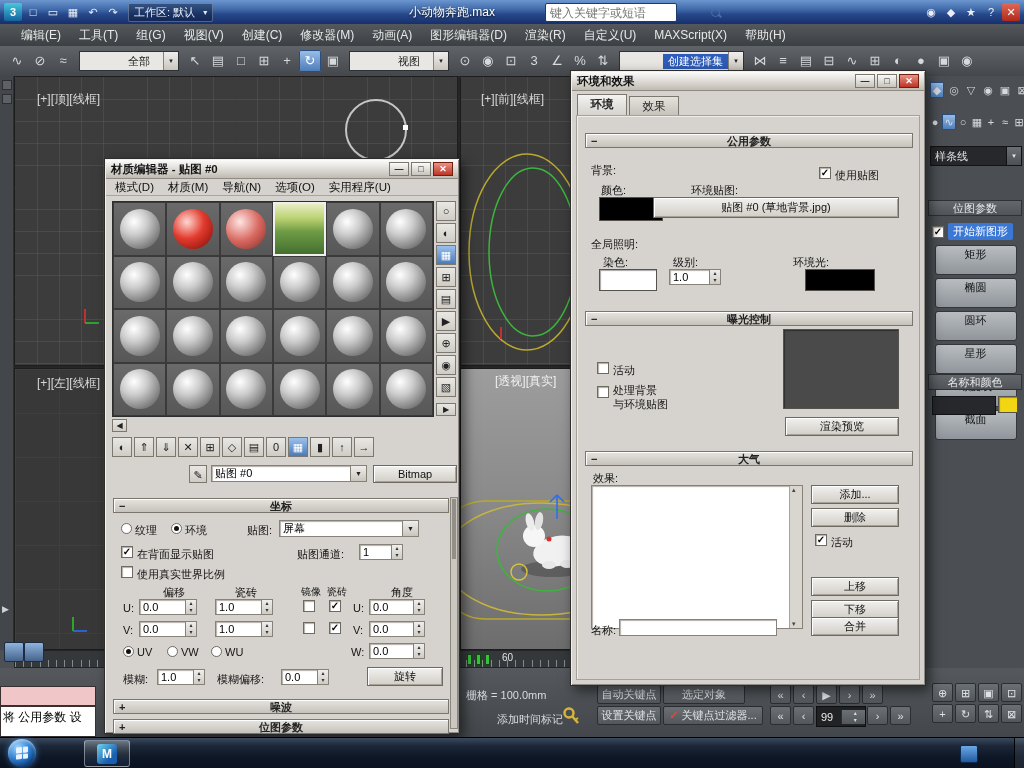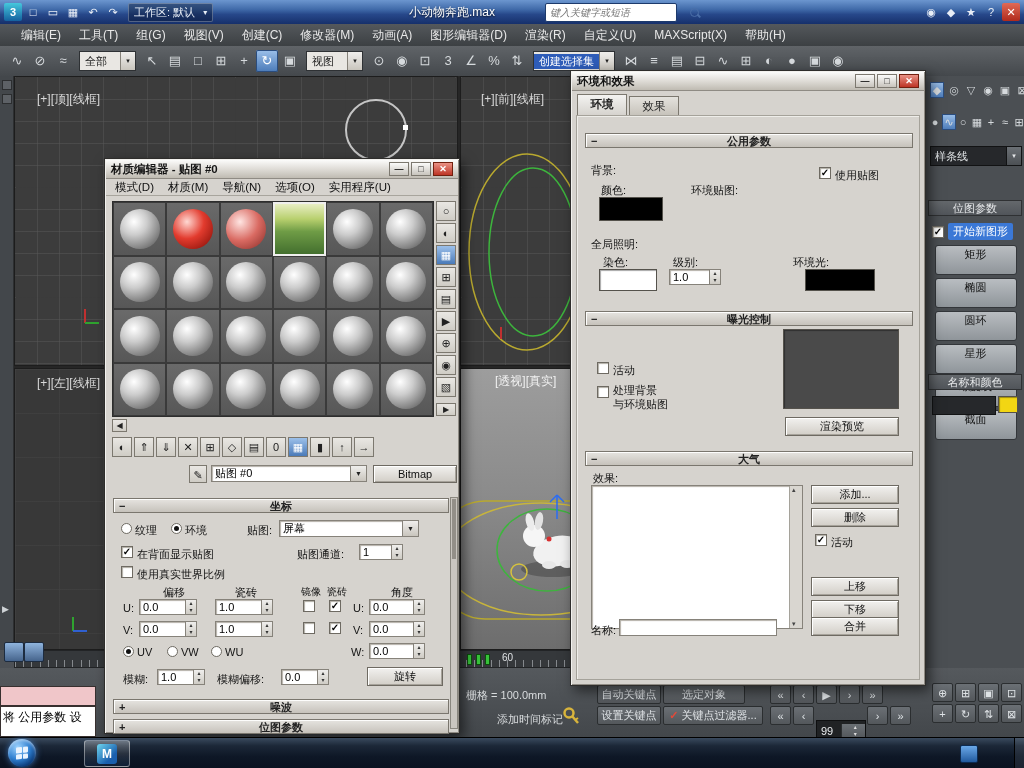--- a/index.html
+++ b/index.html
@@ -14,35 +14,35 @@
   .qatrow .tbicon:first-child{background:linear-gradient(#45c8dd,#15619f);border-radius:2px;color:#fff;font-weight:bold;}
   .titright{position:absolute;right:4px;top:3px;}
   .titright .tbicon:last-child{background:linear-gradient(#e06a57,#b02a1c);border-radius:2px;color:#fff;}
   .ws{height:17px;margin-left:6px;background:rgba(8,22,52,.45);border:1px solid rgba(255,255,255,.28);
       color:#e8eef6;font-size:11px;display:flex;align-items:center;padding:0 5px;gap:8px;border-radius:2px;}
   .ws .dd{font-size:8px;}
   .apptitle{position:absolute;left:452px;top:0;transform:translateX(-50%);height:24px;line-height:24px;
       color:#fff;font-size:12px;text-shadow:0 1px 2px rgba(0,0,0,.8);white-space:nowrap;}
   .searchbox{position:absolute;left:545px;top:3px;width:130px;height:17px;background:#fff;border:1px solid #1d3a6b;
       border-radius:2px;display:flex;align-items:center;}
-  .searchbox input{flex:1;border:none;outline:none;font-size:10px;padding:0 4px;color:#333;background:transparent;
-      font-family:"Liberation Sans",sans-serif;font-style:italic;}
+  .searchbox input{flex:1;border:none;outline:none;font-size:12px;padding:0 4px;color:#333;background:transparent;
+      font-family:"Liberation Sans",sans-serif;}
   .mag{width:14px;height:14px;position:relative;margin-right:2px;}
   .mag::before{content:"";position:absolute;left:2px;top:2px;width:7px;height:7px;border:1.5px solid #4a6ea8;border-radius:50%;}
   .mag::after{content:"";position:absolute;left:9px;top:9px;width:4px;height:1.5px;background:#4a6ea8;transform:rotate(45deg);}
   
   .menubar{position:absolute;top:24px;left:0;width:1024px;height:22px;
       background:linear-gradient(#54585c,#3c4043);display:flex;align-items:center;padding-left:12px;z-index:19;}
   .menu-item{padding:0 9px;font-size:12px;color:#e8e8e8;line-height:22px;}
   
   .maintb{position:absolute;top:46px;left:0;width:1024px;height:30px;
       background:linear-gradient(#606468,#44484c);display:flex;align-items:center;padding:0 6px;gap:1px;z-index:19;box-sizing:border-box;}
   .maintb .tbicon{width:22px;height:22px;line-height:22px;text-align:center;color:#d6dadd;font-size:13px;border-radius:2px;}
   .tbicon.active{background:linear-gradient(#9cc0ea,#4a7ab8);color:#fff;box-shadow:inset 0 0 0 1px #2b4d7e;}
-  .tb-combo{height:18px;background:#e9e7e3;border:1px solid #2e3134;display:inline-flex;align-items:center;margin:0 4px;}
+  .tb-combo{height:18px;background:#e9e7e3;border:1px solid #2e3134;display:inline-flex;align-items:center;margin:0 4px;padding-left:43px;}
   .tct{font-size:11px;color:#1a1a1a;padding:0 5px;min-width:30px;white-space:nowrap;}
   .tct.sel{background:#2e5cb8;color:#fff;}
   .tca{width:14px;align-self:stretch;background:linear-gradient(#efeeec,#c9c5bd);border-left:1px solid #86827a;
       font-size:7px;display:flex;align-items:center;justify-content:center;color:#222;}
   
   .vp-wrap{position:absolute;left:14px;top:76px;width:911px;height:574px;background:#262626;z-index:1;}
   .vp{position:absolute;overflow:hidden;box-sizing:border-box;border:1px solid #1d1d1d;}
   .vp-grid{background-color:#3c3c3c;background-image:
       linear-gradient(rgba(88,88,88,.5) 1px,transparent 1px),
       linear-gradient(90deg,rgba(88,88,88,.5) 1px,transparent 1px),
@@ -350,21 +350,21 @@
         <span class="dicon">«</span>
         <span class="dicon">‹</span>
         <span class="dicon">▶</span>
         <span class="dicon">›</span>
         <span class="dicon">»</span>
       </div>
     <div class="drow" style="left:770px;top:38px;">
         <span class="dicon">«</span>
         <span class="dicon">‹</span>
       </div>
-    <div class="dnum" style="position:absolute;left:816px;top:38px;width:48px;height:19px;margin-top:14px;">
+    <div class="dnum" style="position:absolute;left:816px;top:38px;width:48px;height:19px;">
       <span>99</span>
       <span class="spn" style="background:linear-gradient(#6b7075,#53575b);border-left:1px solid #2b2e30;">
           <i style="color:#ddd;">▴</i>
           <i style="color:#ddd;">▾</i>
         </span>
     </div>
     <div class="drow" style="left:867px;top:38px;">
         <span class="dicon">›</span>
         <span class="dicon">»</span>
       </div>
@@ -697,20 +697,23 @@
     <div class="roll" style="left:14px;top:62px;width:328px;">
         <i>−</i>
         <b>公用参数</b>
       </div>
     <span class="lbl" style="left:20px;top:92px;">背景:</span>
     <span class="lbl" style="left:30px;top:112px;">颜色:</span>
     <div class="swatch" style="left:28px;top:126px;width:64px;height:24px;background:#000;"></div>
     <span class="lbl" style="left:120px;top:112px;">环境贴图:</span>
     <span class="cb on" style="position:absolute;left:248px;top:96px;"></span>
     <span class="lbl" style="left:264px;top:97px;">使用贴图</span>
+    <div class="btn3d" style="left:82px;top:126px;width:246px;height:21px;">
+        <span>贴图 #0 (草地背景.jpg)</span>
+      </div>
 
     <span class="lbl" style="left:20px;top:166px;">全局照明:</span>
     <span class="lbl" style="left:32px;top:184px;">染色:</span>
     <div class="swatch" style="left:28px;top:198px;width:58px;height:22px;background:#fff;"></div>
     <span class="lbl" style="left:102px;top:184px;">级别:</span>
     <div class="numfld" style="left:98px;top:198px;width:52px;">
       <span class="numv">1.0</span>
         <span class="spn">
           <i>▴</i>
           <i>▾</i>

